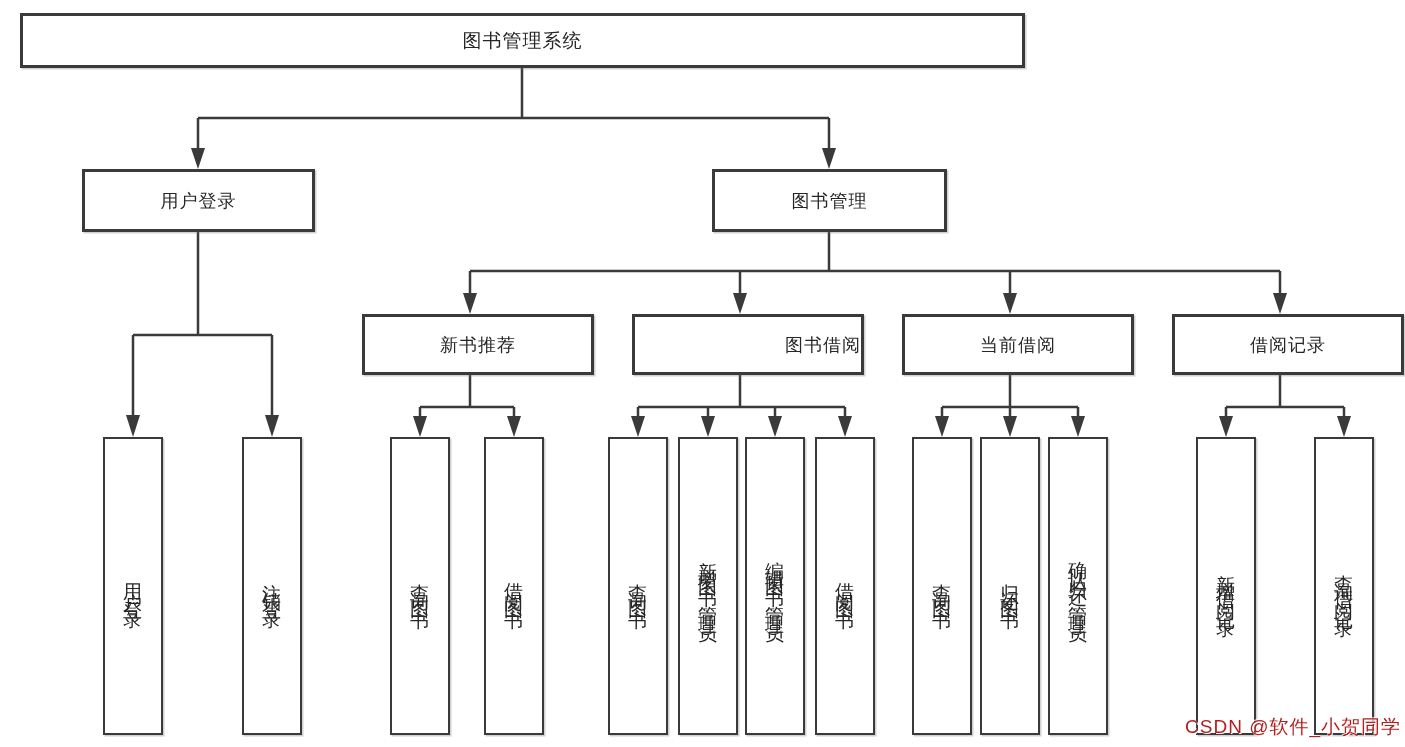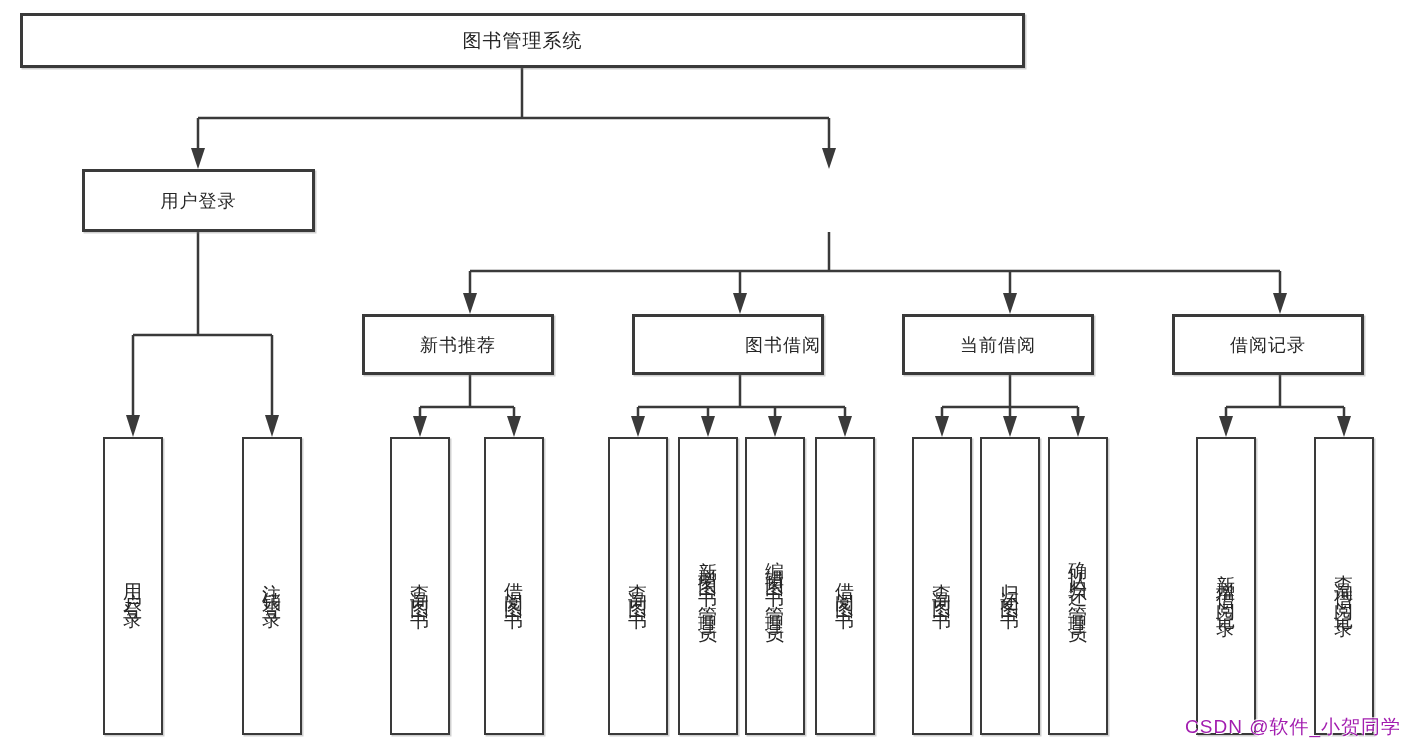--- a/index.html
+++ b/index.html
@@ -28,21 +28,21 @@
     color: #262626;
     font-size: 18px;
     letter-spacing: 1px;
     z-index: 1;
     white-space: nowrap;
   }
   .root  { left: 20px;  top: 13px;  width: 1005px; height: 55px; font-size: 19px; }
   .lv2   { height: 63px; top: 169px; }
   .lv2a  { left: 82px;  width: 233px; }
   .lv2b  { left: 712px; width: 235px; }
-  .lv3   { height: 61px; top: 314px; width: 192px; }
+  .lv3   { height: 61px; top: 314px; width: 232px; }
   .lv3a  { left: 362px; }
   .lv3b  { left: 632px; justify-content: flex-end; }
   .lv3c  { left: 902px; }
   .lv3d  { left: 1172px; }
   .leaf  { top: 437px; width: 60px; height: 298px; border-width: 2.5px; }
   .leaf > span {
     writing-mode: vertical-rl;
     text-orientation: mixed;
     font-size: 19px;
     letter-spacing: 9px;
@@ -60,21 +60,21 @@
   .l10 { left: 980px; }
   .l11 { left: 1048px; }
   .l12 { left: 1196px; }
   .l13 { left: 1314px; }
   #watermark {
     position: absolute;
     right: 4px;
     top: 714px;
     z-index: 2;
     font-size: 19px;
-    color: #a21caf;
+    color: #b91c1c;
     letter-spacing: 1px;
     text-shadow: 1px 1px 0 #ffffff, -1px -1px 0 rgba(255,255,255,0.8);
   }
 </style>
 </head>
 <body>
 
 <div id="stage">
 
   <svg id="connectors" width="1405" height="747" viewBox="0 0 1405 747" xmlns="http://www.w3.org/2000/svg">
@@ -109,20 +109,23 @@
       <polygon points="1337,416 1351,416 1344,437"></polygon>
     </g>
   </svg>
 
   <div class="node root">
     <span>图书管理系统</span>
   </div>
 
   <div class="node lv2 lv2a">
     <span>用户登录</span>
+  </div>
+  <div class="node lv2 lv2b">
+    <span>图书管理</span>
   </div>
 
   <div class="node lv3 lv3a">
     <span>新书推荐</span>
   </div>
   <div class="node lv3 lv3b">
     <span>图书借阅</span>
   </div>
   <div class="node lv3 lv3d">
     <span>借阅记录</span>

